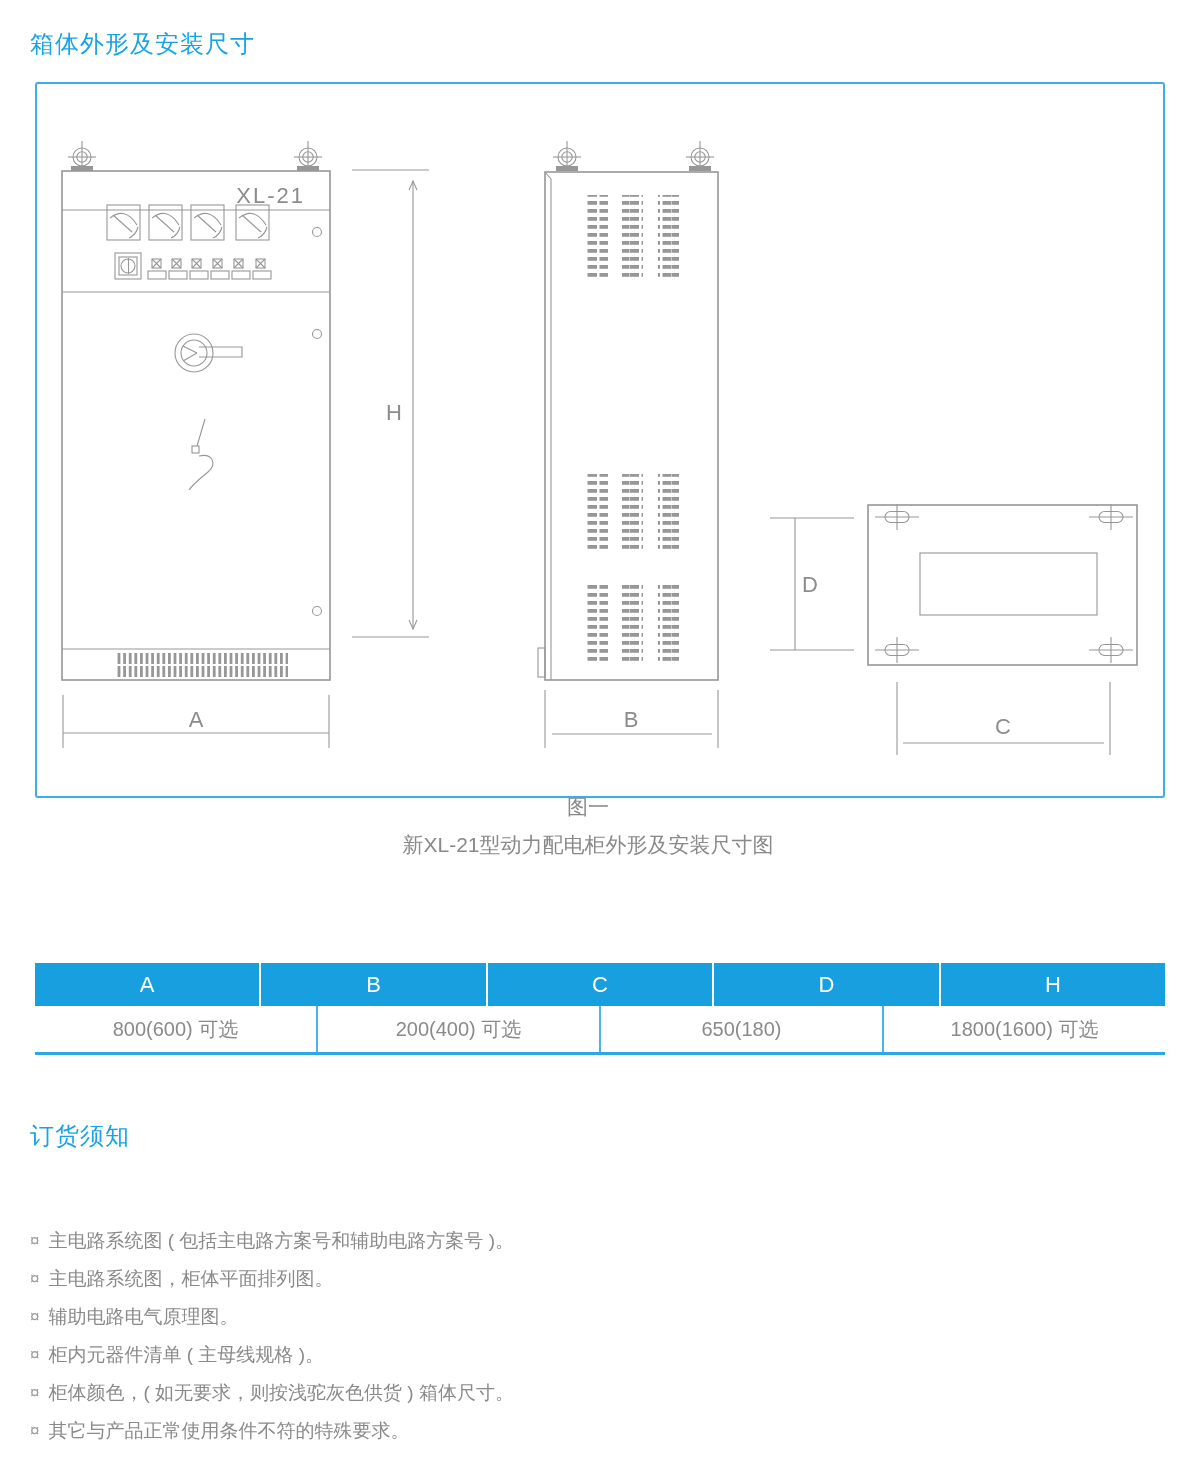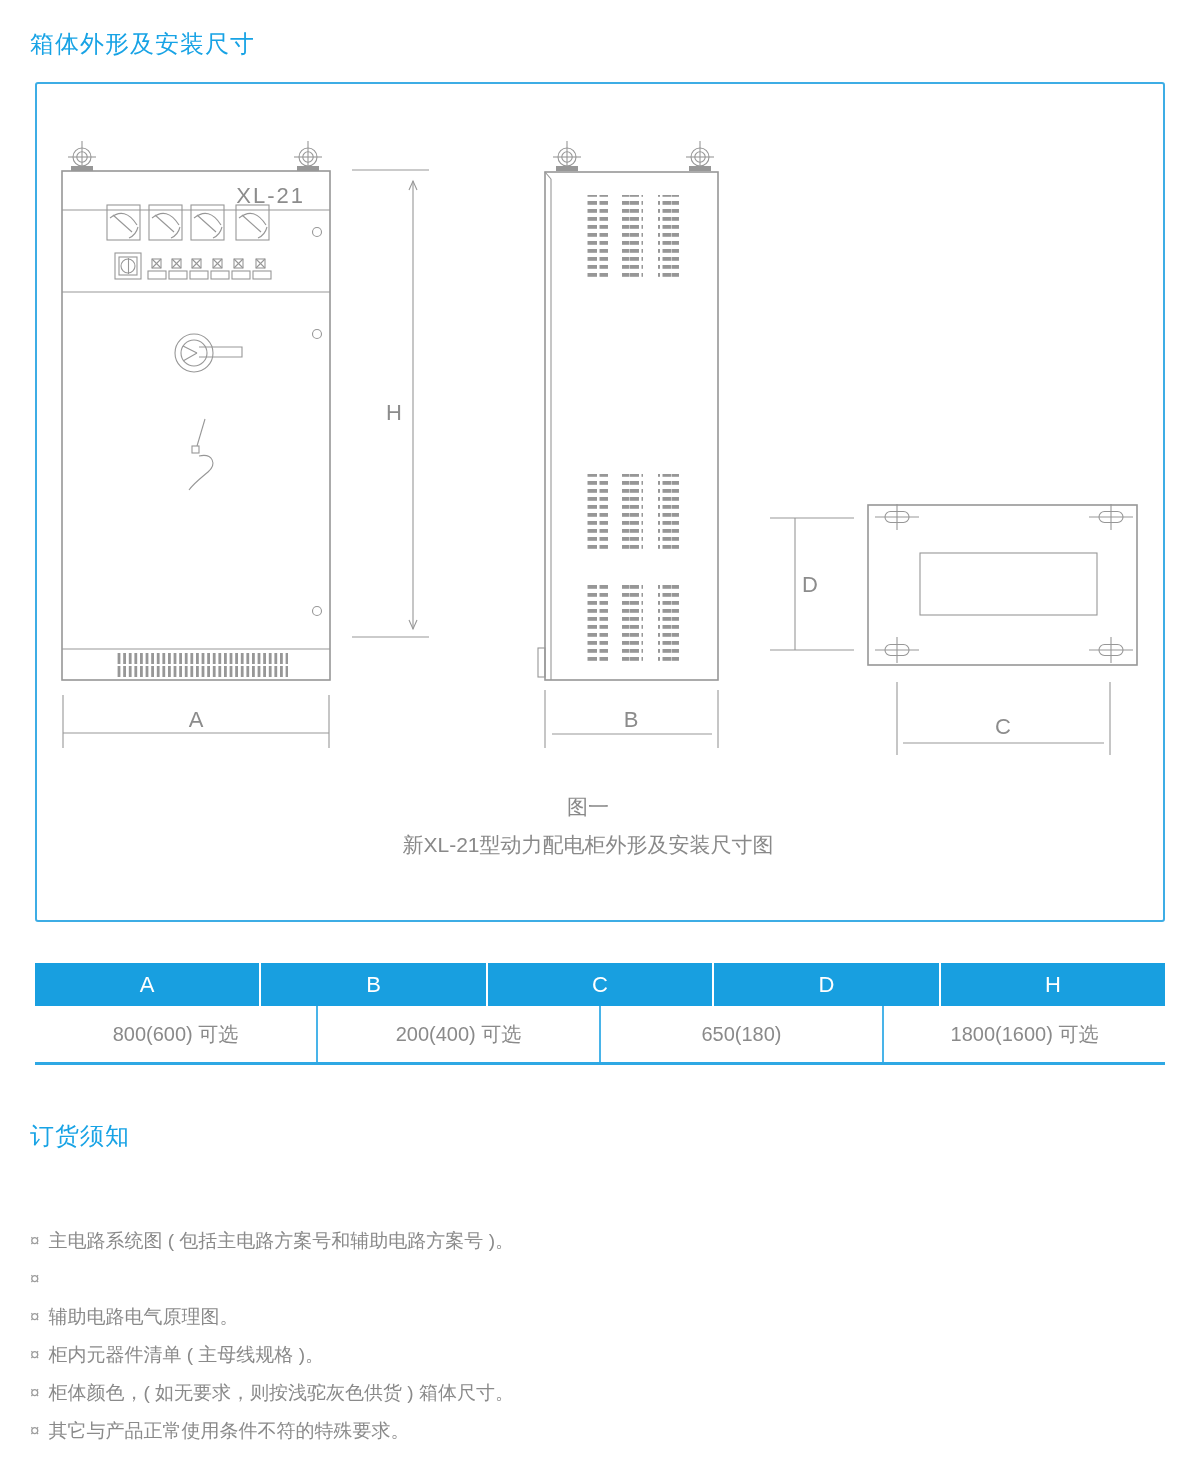--- a/index.html
+++ b/index.html
@@ -19,38 +19,38 @@
     font-family:"Liberation Sans","DejaVu Sans",sans-serif;
     overflow:hidden;
   }
   .sec-title{
     position:absolute;left:30px;
     font-size:24px;font-weight:normal;color:var(--accent);letter-spacing:1px;
   }
   #title1{top:28px}
   #title2{top:1120px}
   .frame{
-    position:absolute;left:35px;top:82px;width:1130px;height:840px;
+    position:absolute;left:35px;top:82px;width:1130px;height:716px;
     border:2px solid var(--frame-border);border-radius:3px;background:#fff;
   }
   .frame svg{width:1126px;height:836px;display:block}
   .ln{fill:none;stroke:var(--drawing);stroke-width:1.1px}
   .lw2{stroke-width:1.6px}
   .pf{fill:var(--drawing);stroke:none}
   .dt{fill:#8c8c8c;font-size:22px;font-family:"Liberation Sans","DejaVu Sans",sans-serif}
   .cap{fill:#898989;font-size:21px;font-family:"Liberation Sans","DejaVu Sans",sans-serif}
   .dimtable{position:absolute;left:35px;top:963px;width:1130px}
   .thead{display:flex;gap:2px}
   .th{
     flex:1;height:43px;background:var(--table-header-bg);color:var(--header-text);
     font-size:22px;display:flex;align-items:center;justify-content:center;
   }
   .tbody{display:flex;border-bottom:3px solid var(--table-line-strong)}
   .td{
-    flex:1;height:56px;color:var(--text-gray);font-size:20px;
+    flex:1;height:46px;color:var(--text-gray);font-size:20px;
     display:flex;align-items:center;justify-content:center;
     border-right:2px solid var(--table-line);
   }
   .td:last-child{border-right:none}
   .notes{position:absolute;left:30px;top:1222px}
   .note{height:38px;display:flex;align-items:center;font-size:19px;color:var(--text-gray)}
   .bullet{color:#9c9c9c;margin-right:9px;font-size:17px}
 </style>
 </head>
 <body>
@@ -236,20 +236,21 @@
 
 <div id="title2" class="sec-title">订货须知</div>
 
 <div class="notes">
   <div class="note">
     <span class="bullet">¤</span>
     <span>主电路系统图 ( 包括主电路方案号和辅助电路方案号 )。</span>
   </div>
   <div class="note">
     <span class="bullet">¤</span>
+    <span>主电路系统图，柜体平面排列图。</span>
   </div>
   <div class="note">
     <span class="bullet">¤</span>
     <span>辅助电路电气原理图。</span>
   </div>
   <div class="note">
     <span class="bullet">¤</span>
     <span>柜内元器件清单 ( 主母线规格 )。</span>
   </div>
   <div class="note">

